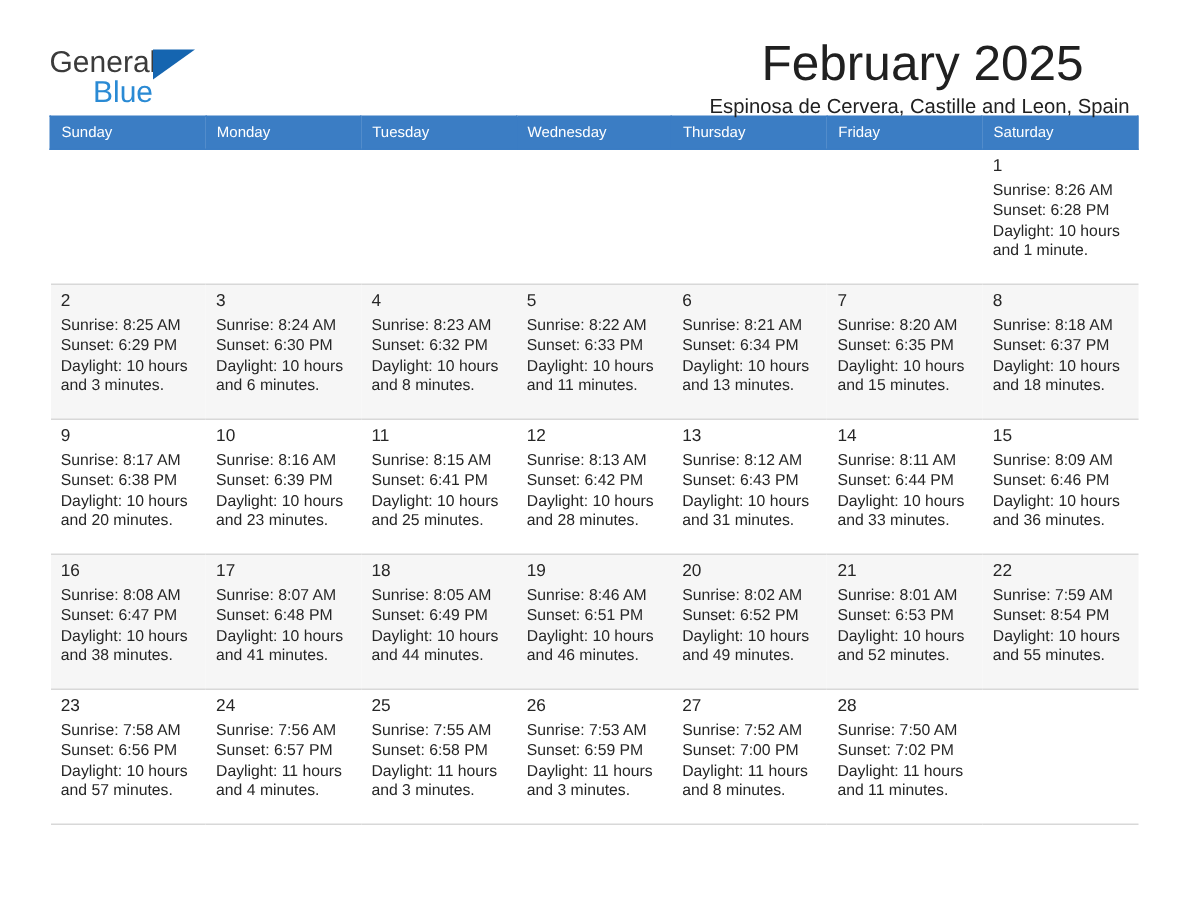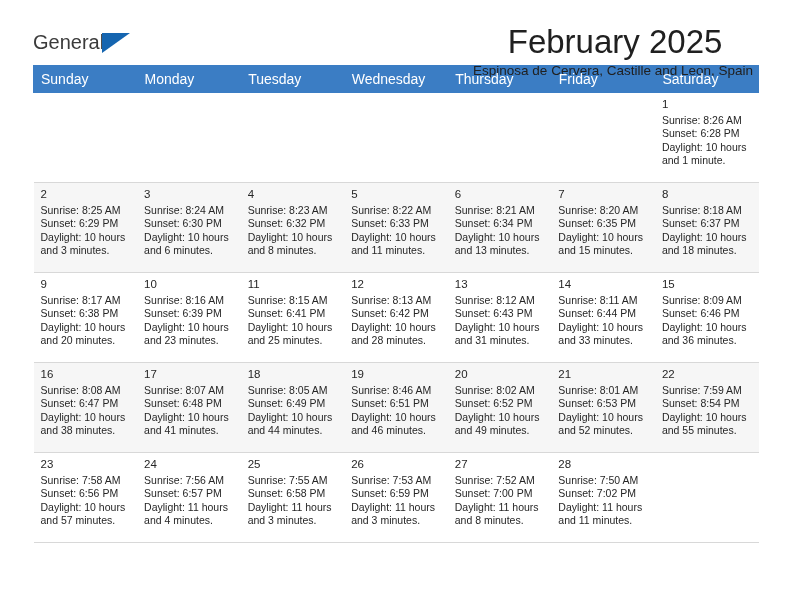--- a/index.html
+++ b/index.html
@@ -21,21 +21,21 @@
     box-sizing: border-box;
     padding: 0 33px;
   }
 
   
   .header {
     display: flex;
     align-items: flex-start;
     justify-content: space-between;
     padding-top: 27px;
-    height: 65px;
+    height: 77px;
     box-sizing: border-box;
   }
   .brand {
     position: relative;
     width: 150px;
     padding-top: 5px;
   }
   .brand-line1 {
     position: relative;
     font-size: 20px;
@@ -82,21 +82,21 @@
 
   
   .calendar {
     width: 726px;
     border-collapse: collapse;
     table-layout: fixed;
   }
   .calendar th {
     background: #3b7dc4;
     color: #ffffff;
-    font-size: 14px;
+    font-size: 10px;
     font-weight: normal;
     text-align: left;
     padding: 5px 0 5px 7px;
     height: 20px;
     box-sizing: border-box;
     border: 1px solid #3b7dc4;
   }
   .calendar td {
     vertical-align: top;
     border: 1px solid #d8d8d8;
@@ -133,20 +133,21 @@
 <body>
 
 <div class="page">
 
   <div class="header">
     <div class="brand">
       <div class="brand-line1">
         <span>General</span>
         <span class="brand-tri"></span>
       </div>
+      <div class="brand-line2">Blue</div>
     </div>
     <div class="title-block">
       <h1 class="cal-title">February 2025</h1>
       <h2 class="cal-subtitle">Espinosa de Cervera, Castille and Leon, Spain</h2>
     </div>
   </div>
 
   <table class="calendar">
     <thead>
       <tr>

